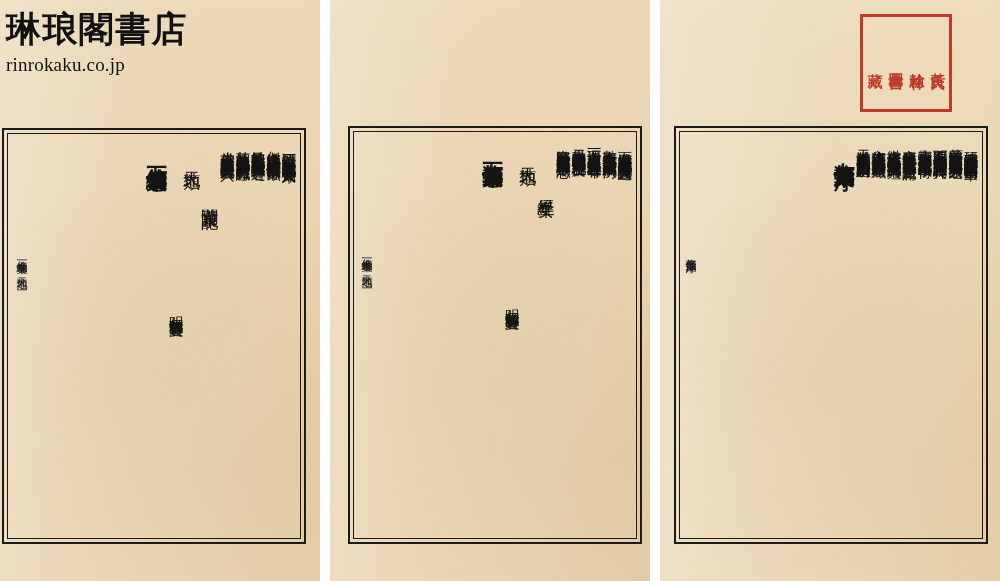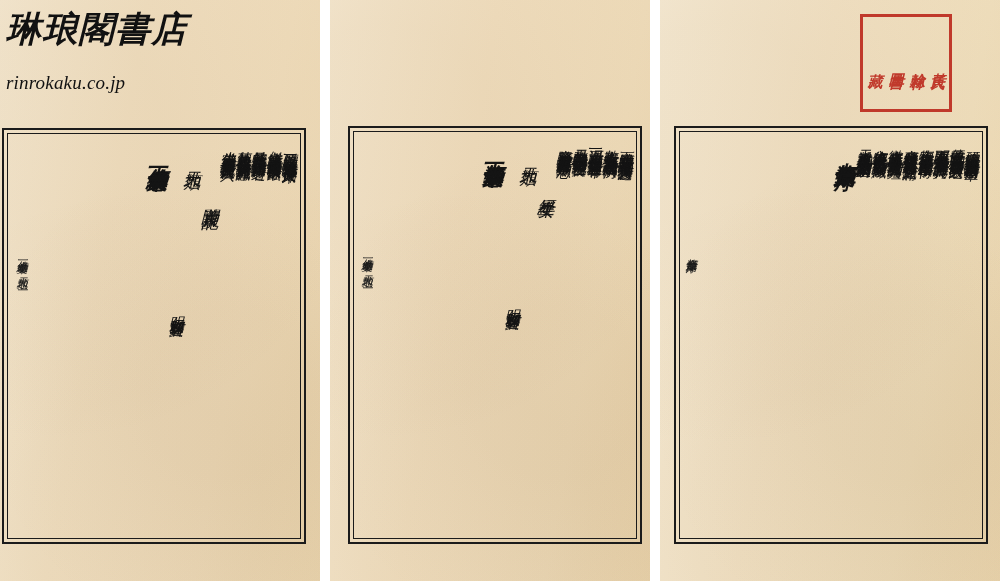--- a/index.html
+++ b/index.html
@@ -1,17 +1,17 @@
 <!DOCTYPE html>
 <html><head>
 <meta charset="utf-8">
 <style>
   html,body{margin:0;padding:0;background:#ffffff;}
   body{width:1000px;height:581px;overflow:hidden;font-family:"DejaVu Sans",sans-serif;}
-  #stage{position:relative;width:1000px;height:581px;background:#4d7c0f;font-style:italic;}
+  #stage{position:relative;width:1000px;height:581px;background:#4d7c0f;}
 
   
   .page{position:absolute;top:0;height:581px;background:#f2e3c8;overflow:hidden;}
   .page.p1{left:0;width:320px;
      background:linear-gradient(100deg,#f6ead3 0%,#f1e0c2 35%,#eedbba 70%,#e9d4ae 100%);}
   .page.p2{left:330px;width:320px;
      background:linear-gradient(100deg,#f6e9d1 0%,#f1dfc0 40%,#eddab8 75%,#e8d2ab 100%);}
   .page.p3{left:660px;width:340px;
      background:linear-gradient(100deg,#f7ecd6 0%,#f2e2c5 40%,#eeddbb 75%,#e9d4ad 100%);}
   .grain{position:absolute;inset:0;pointer-events:none;
@@ -42,21 +42,21 @@
   
   .seal{position:absolute;border:3px solid #c0392b;color:#c0392b;
         display:flex;flex-direction:row-reverse;justify-content:center;align-items:center;
         font-family:"DejaVu Serif",serif;font-weight:bold;background:rgba(255,255,255,0);}
   .seal .sline{writing-mode:vertical-rl;text-orientation:upright;font-size:15px;
         letter-spacing:.12em;padding:0 1px;}
 
   
   .wm{position:absolute;left:6px;top:6px;color:#111;}
   .wm .wm-cn{font-family:"DejaVu Serif",serif;font-size:35px;font-weight:bold;letter-spacing:.04em;}
-  .wm .wm-url{font-family:"Liberation Serif",serif;font-size:19px;margin-top:19px;letter-spacing:.01em;}
+  .wm .wm-url{font-family:"Liberation Serif",serif;font-size:19px;margin-top:1px;letter-spacing:.01em;}
 
   .gap{position:absolute;top:0;height:581px;background:#ffffff;}
 </style>
 </head>
 <body>
 
 <div id="stage">
 
   <div class="page p1">
     <div class="grain"></div>

